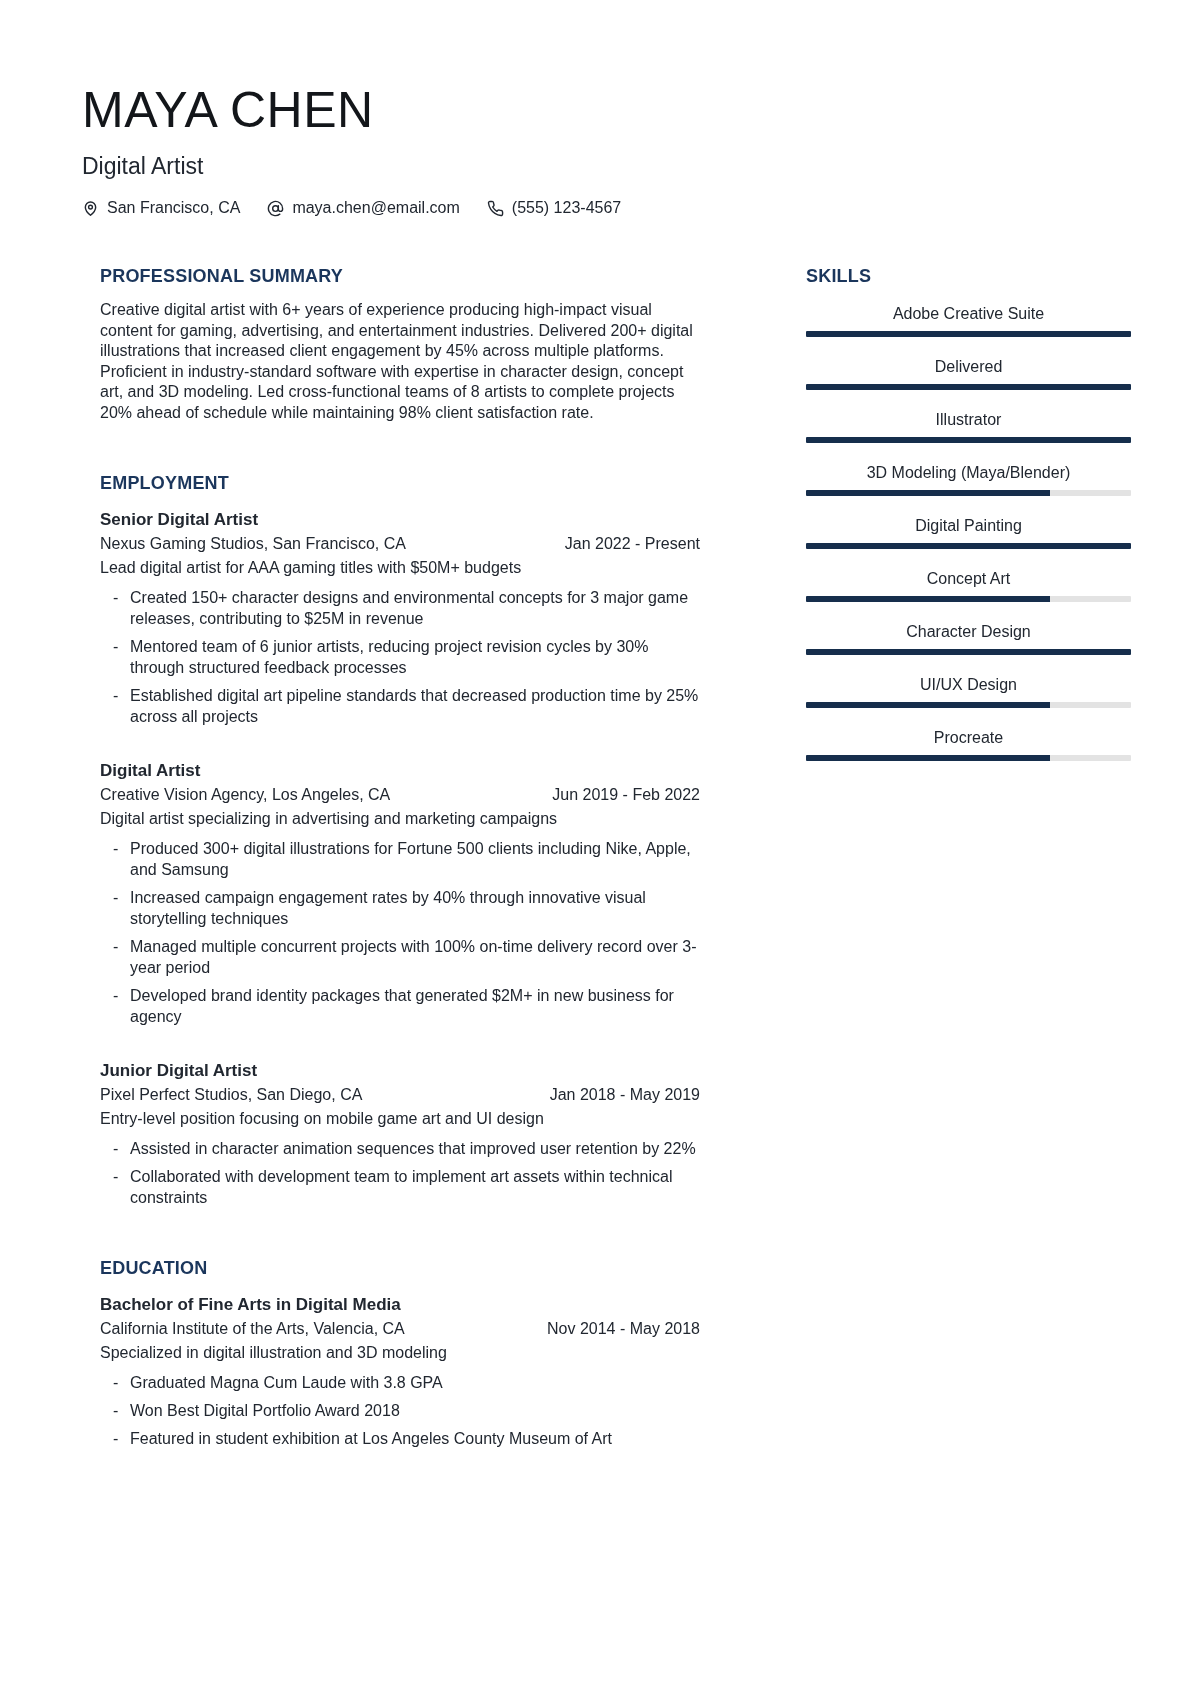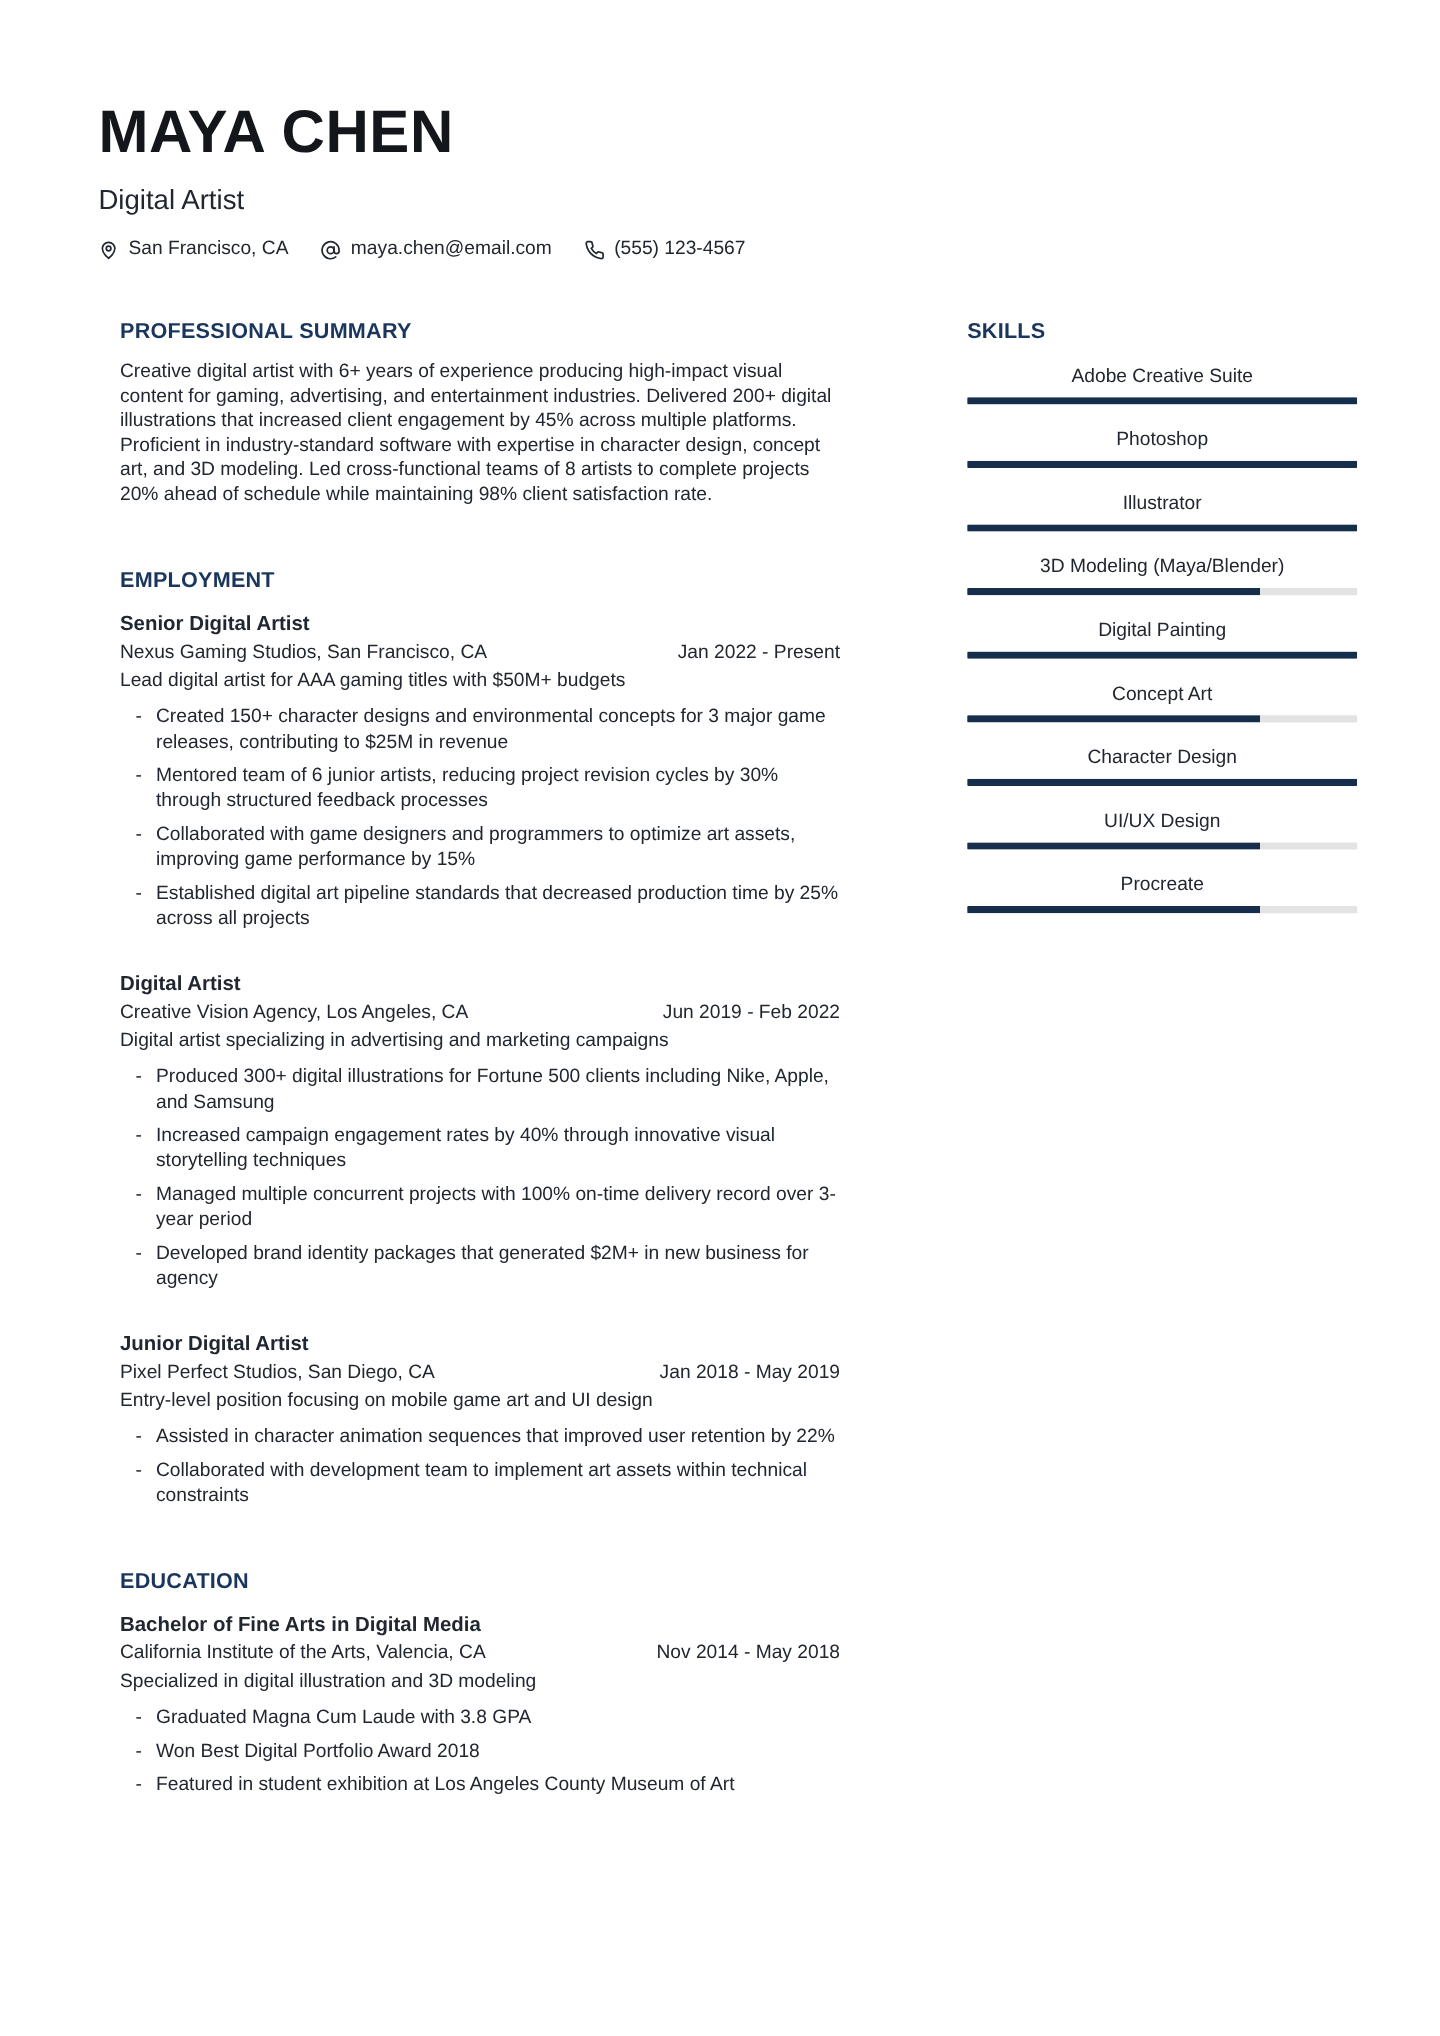--- a/index.html
+++ b/index.html
@@ -13,21 +13,21 @@
   html, body { margin: 0; padding: 0; background: #ffffff; }
   body {
     width: 1200px; height: 1697px; overflow: hidden;
     font-family: "Liberation Sans", "DejaVu Sans", sans-serif;
     color: var(--text);
   }
   .page { padding: 84px 87px 0 82px; }
 
   
   .name {
-    font-size: 50px; font-weight: bold; letter-spacing: 0.5px;
+    font-size: 50px; font-weight: normal; letter-spacing: 0.5px;
     color: var(--name); line-height: 1.04; margin: 0;
   }
   .subtitle { font-size: 23px; margin-top: 17px; color: var(--text); }
   .contact-row {
     display: flex; align-items: center; gap: 27px;
     margin-top: 19px; font-size: 16px;
   }
   .contact-item { display: flex; align-items: center; gap: 8px; }
   .cicon { display: inline-flex; width: 17px; height: 17px; color: var(--text); }
   .cicon svg { width: 17px; height: 17px; }
@@ -123,21 +123,20 @@
         <div class="job" style="margin-top:13px">
           <div class="job-title">Senior Digital Artist</div>
           <div class="job-meta">
             <span>Nexus Gaming Studios, San Francisco, CA</span>
             <span>Jan 2022 - Present</span>
           </div>
           <div class="job-desc">Lead digital artist for AAA gaming titles with $50M+ budgets</div>
           <ul class="bullets">
             <li>Created 150+ character designs and environmental concepts for 3 major game releases, contributing to $25M in revenue</li>
             <li>Mentored team of 6 junior artists, reducing project revision cycles by 30% through structured feedback processes</li>
-            <li>Collaborated with game designers and programmers to optimize art assets, improving game performance by 15%</li>
             <li>Established digital art pipeline standards that decreased production time by 25% across all projects</li>
           </ul>
         </div>
 
         <div class="job">
           <div class="job-title">Digital Artist</div>
           <div class="job-meta">
             <span>Creative Vision Agency, Los Angeles, CA</span>
             <span>Jun 2019 - Feb 2022</span>
           </div>
@@ -188,21 +187,21 @@
         <div class="skills-list">
 
           <div class="skill">
             <div class="skill-name">Adobe Creative Suite</div>
             <div class="skill-track">
               <div class="skill-fill" style="width: 100%;"></div>
             </div>
           </div>
 
           <div class="skill">
-            <div class="skill-name">Photoshop</div>
+            <div class="skill-name">Delivered</div>
             <div class="skill-track">
               <div class="skill-fill" style="width: 100%;"></div>
             </div>
           </div>
 
           <div class="skill">
             <div class="skill-name">Illustrator</div>
             <div class="skill-track">
               <div class="skill-fill" style="width: 100%;"></div>
             </div>

